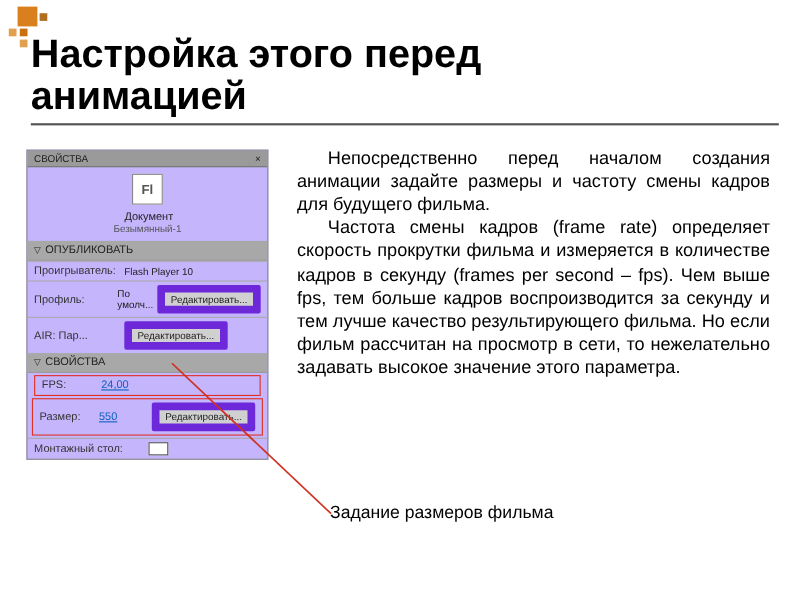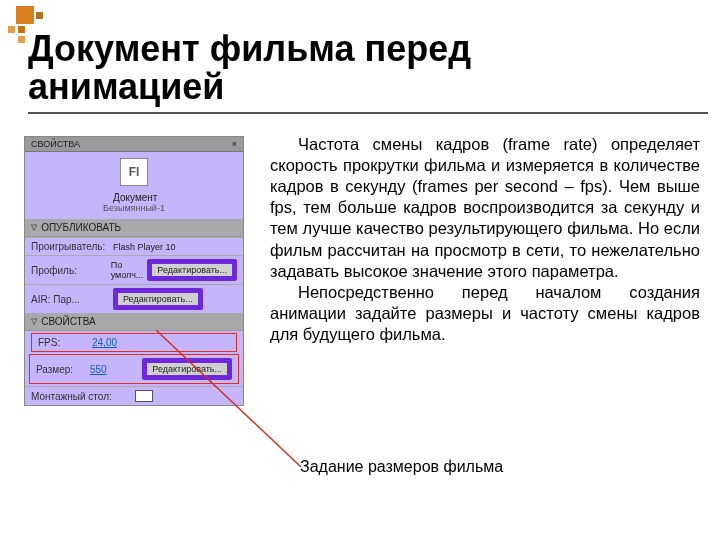--- a/index.html
+++ b/index.html
@@ -16,40 +16,40 @@
   .panel-header { background: #9a9a9a; padding: 2px 6px; display: flex; justify-content: space-between; border-bottom: 1px solid #777; font-size: 9px; }
   .section-head { background: #a8a8a8; padding: 3px 6px; border-bottom: 1px solid #999; display: flex; align-items: center; gap: 4px; font-size: 10px; }
   .tri { font-size: 8px; }
   .doc-row { display: flex; align-items: center; padding: 6px; gap: 6px; flex-direction: column; }
   .fl-icon { width: 28px; height: 28px; background: #fff; border: 1px solid #888; display: flex; align-items: center; justify-content: center; font-size: 12px; font-weight: bold; color: #555; }
   .prop-row { display: flex; align-items: center; padding: 3px 6px; gap: 4px; border-top: 1px solid #aaa; }
   .prop-label { width: 78px; font-size: 10px; color: #333; }
   .prop-val { font-size: 9px; }
   .link { color: #1060c0; text-decoration: underline; }
   .field { background: #fff; border: 1px solid #888; padding: 1px 3px; font-size: 9px; flex: 1; }
-  .btn { background: #d0d0d0; border: 5px solid #6d28d9; padding: 1px 5px; font-size: 9px; border-radius: 2px; }
+  .btn { background: #d0d0d0; border: 7px solid #6d28d9; padding: 1px 5px; font-size: 9px; border-radius: 2px; }
   .hl-red { border: 1.5px solid #e03020; }
   .body-text { position: absolute; top: 134px; left: 270px; width: 430px; font-size: 16.5px; line-height: 1.28; text-align: justify; }
   .body-text p { text-indent: 28px; margin: 0; }
   .caption { position: absolute; top: 458px; left: 300px; font-size: 16px; }
   .pointer { position: absolute; top: 330px; left: 156px; width: 160px; height: 150px; pointer-events: none; }
 </style>
 </head>
 <body>
 
 <div class="deco">
   <div class="big"></div>
     <div class="s1"></div>
     <div class="s2"></div>
     <div class="s3"></div>
     <div class="s4"></div>
 </div>
 
 <div class="title">
-  <span>Документ фильма перед</span><br>
+  <span>Настройка этого перед</span><br>
   <span>анимацией</span>
 </div>
 
 <div class="panel">
   <div class="panel-header">
     <span>СВОЙСТВА</span>
     <span>×</span>
   </div>
   <div class="doc-row">
     <div class="fl-icon">Fl</div>
@@ -92,17 +92,17 @@
     <span class="prop-label" style="width:100px;">Монтажный стол:</span>
     <span style="width:18px;height:12px;background:#fff;border:1px solid #555;"></span>
   </div>
 </div>
 
 <svg class="pointer">
   <line x1="0" y1="0" x2="145" y2="137" stroke="#d03020" stroke-width="1.5"></line>
 </svg>
 
 <div class="body-text">
+  <p>Непосредственно перед началом создания анимации задайте размеры и частоту смены кадров для будущего фильма.</p>
   <p>Частота смены кадров (frame rate) определяет скорость прокрутки фильма и измеряется в количестве кадров в секунду (frames per second – fps). Чем выше fps, тем больше кадров воспроизводится за секунду и тем лучше качество результирующего фильма. Но если фильм рассчитан на просмотр в сети, то нежелательно задавать высокое значение этого параметра.</p>
-  <p>Непосредственно перед началом создания анимации задайте размеры и частоту смены кадров для будущего фильма.</p>
 </div>
 
 <div class="caption">Задание размеров фильма</div>
 
 </body></html>

